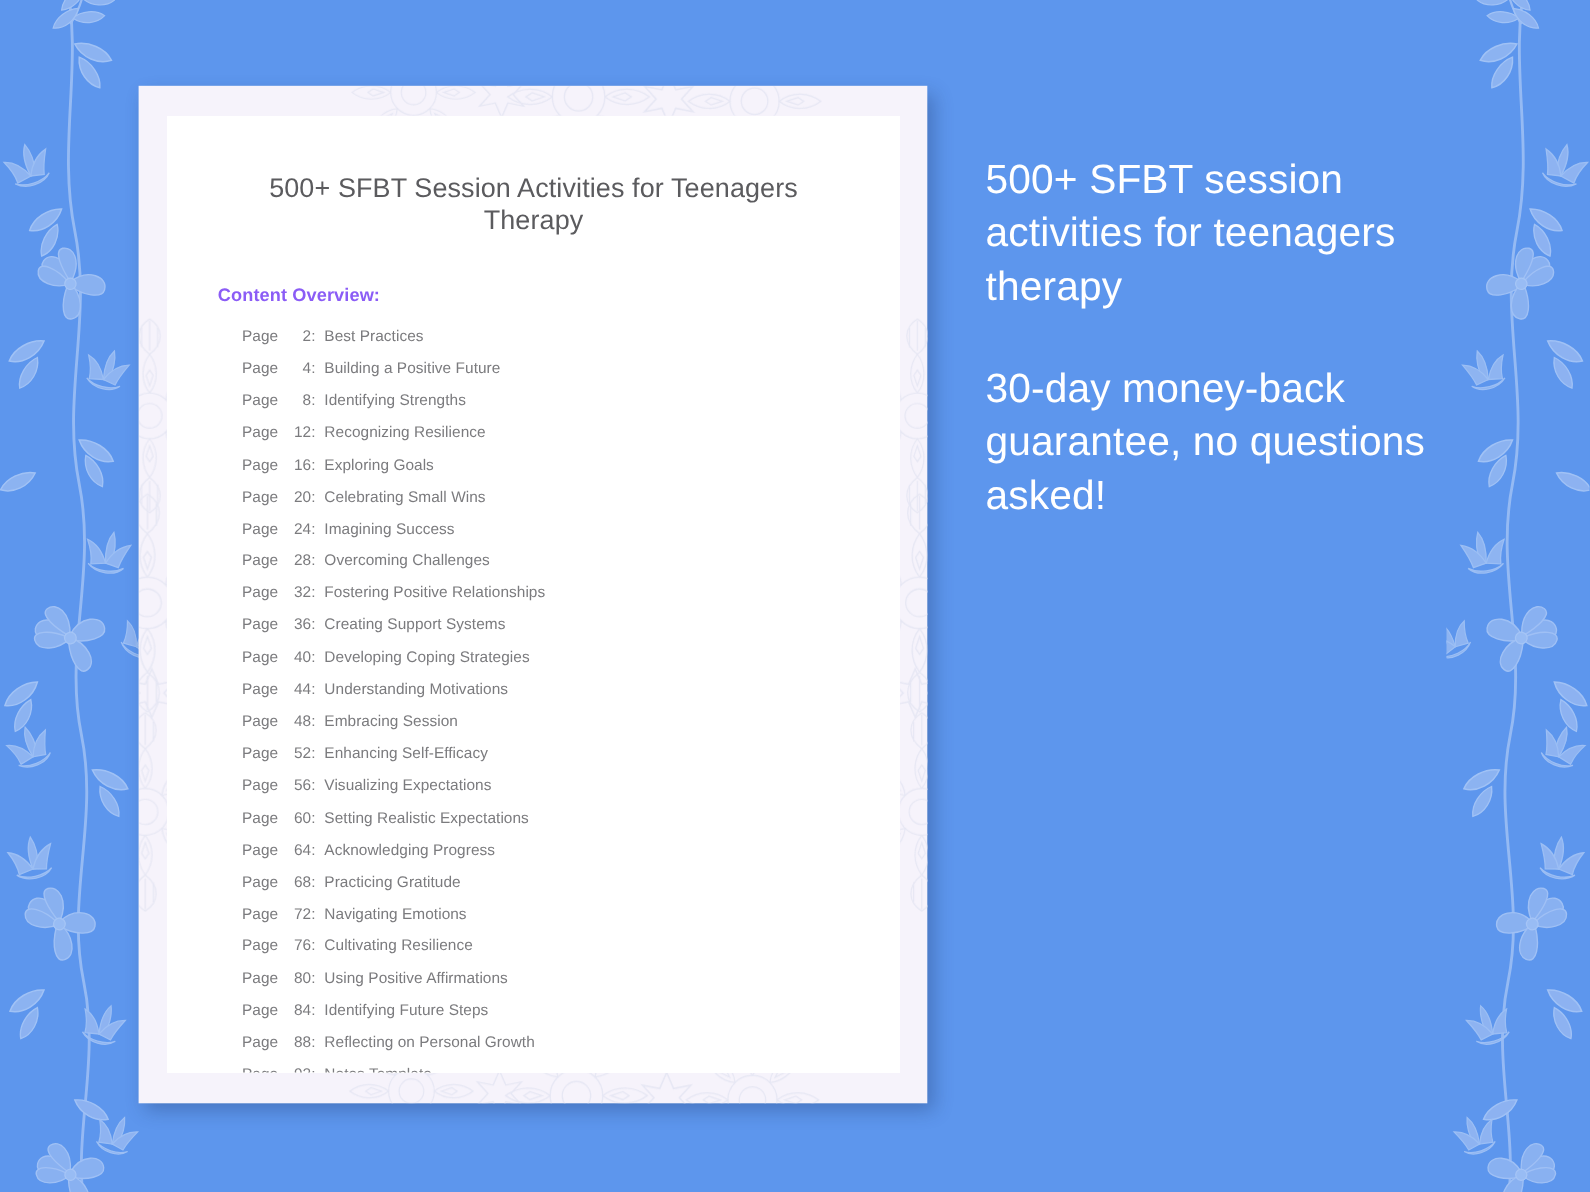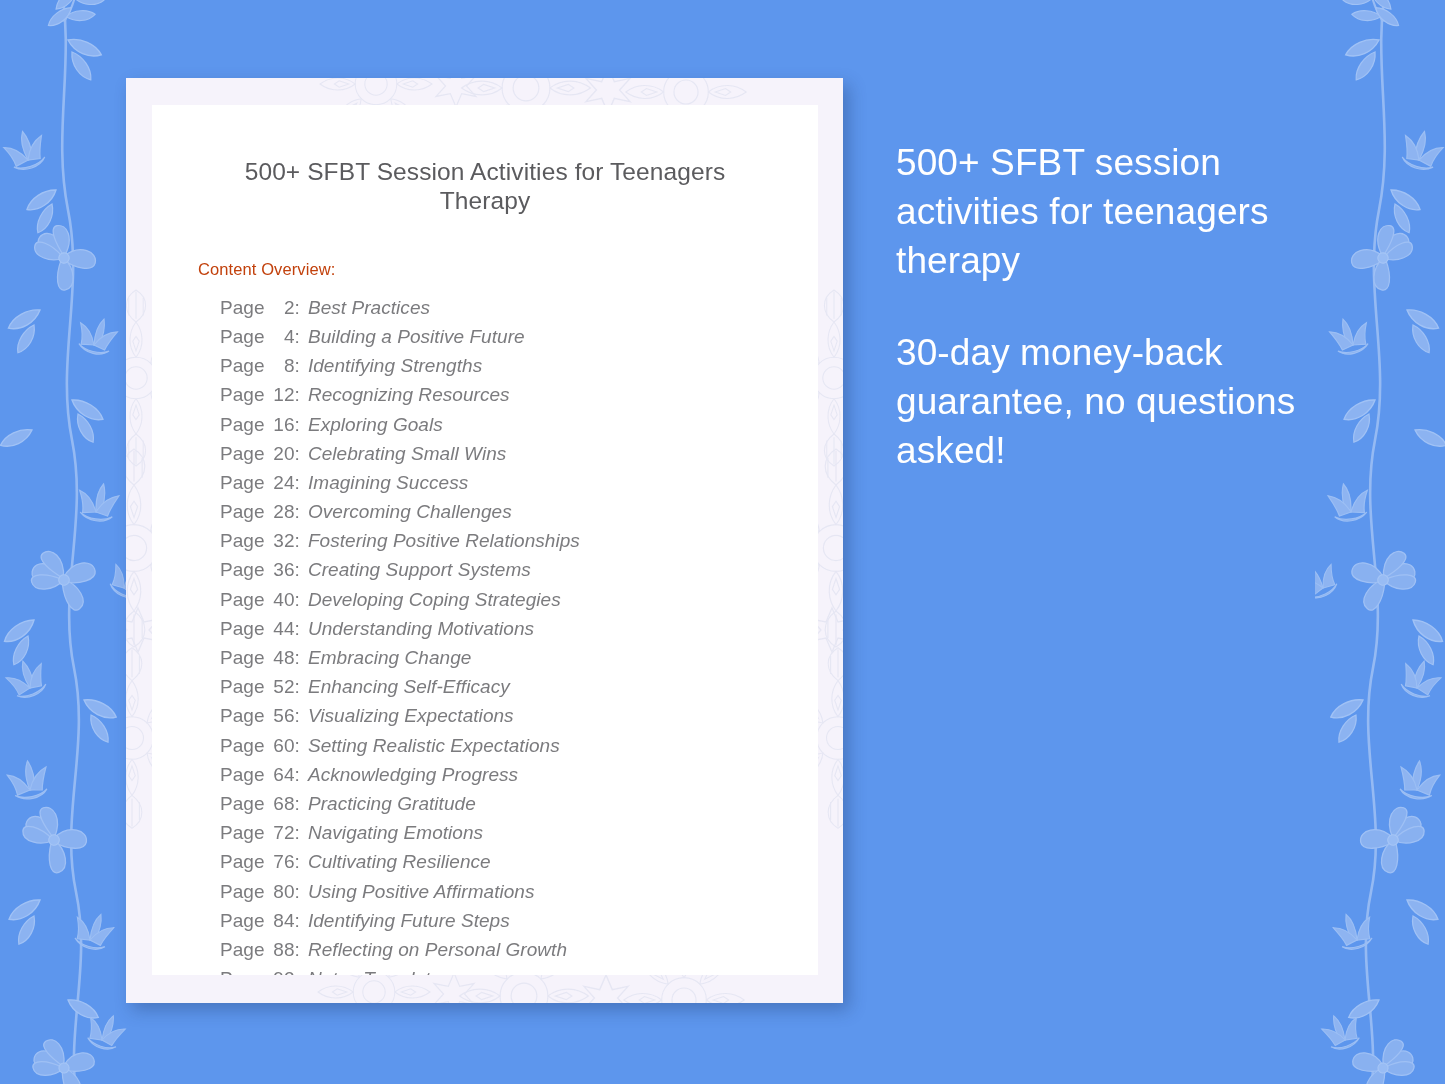--- a/index.html
+++ b/index.html
@@ -62,49 +62,48 @@
     font-size: 24.5px;
     font-weight: 400;
     line-height: 1.2;
     color: #5b5b5e;
     letter-spacing: .1px;
   }
   #content-overview-label {
     margin: 0;
     padding: 44px 0 0 46px;
     font-size: 16.5px;
-    font-weight: 400;
-    color: #c2410c;
+    font-weight: 700;
+    color: #8b5cf6;
     letter-spacing: .1px;
   }
   #toc-list {
     list-style: none;
     margin: 0;
     padding: 18px 0 0 68px;
   }
   .toc-row {
     display: flex;
     align-items: baseline;
     height: 29.2px;
-    font-size: 19px;
+    font-size: 14px;
     color: #7b7b7e;
     letter-spacing: .05px;
   }
   .toc-page-word { flex: 0 0 auto; }
   .toc-page-num {
     flex: 0 0 auto;
     width: 26px;
     text-align: right;
     margin-left: 4px;
   }
   .toc-colon { flex: 0 0 auto; }
   .toc-title {
     flex: 0 0 auto;
     margin-left: 8px;
-    font-style: italic;
   }
 
   
   #marketing-panel {
     position: absolute;
     left: 896px;
     top: 139px;
     width: 452px;
   }
   .marketing-line {
@@ -393,21 +392,21 @@
         <li class="toc-row">
           <span class="toc-page-word">Page</span>
           <span class="toc-page-num">8</span>
           <span class="toc-colon">:</span>
           <span class="toc-title">Identifying Strengths</span>
         </li>
         <li class="toc-row">
           <span class="toc-page-word">Page</span>
           <span class="toc-page-num">12</span>
           <span class="toc-colon">:</span>
-          <span class="toc-title">Recognizing Resources</span>
+          <span class="toc-title">Recognizing Resilience</span>
         </li>
         <li class="toc-row">
           <span class="toc-page-word">Page</span>
           <span class="toc-page-num">16</span>
           <span class="toc-colon">:</span>
           <span class="toc-title">Exploring Goals</span>
         </li>
         <li class="toc-row">
           <span class="toc-page-word">Page</span>
           <span class="toc-page-num">20</span>
@@ -447,21 +446,21 @@
         <li class="toc-row">
           <span class="toc-page-word">Page</span>
           <span class="toc-page-num">44</span>
           <span class="toc-colon">:</span>
           <span class="toc-title">Understanding Motivations</span>
         </li>
         <li class="toc-row">
           <span class="toc-page-word">Page</span>
           <span class="toc-page-num">48</span>
           <span class="toc-colon">:</span>
-          <span class="toc-title">Embracing Change</span>
+          <span class="toc-title">Embracing Session</span>
         </li>
         <li class="toc-row">
           <span class="toc-page-word">Page</span>
           <span class="toc-page-num">52</span>
           <span class="toc-colon">:</span>
           <span class="toc-title">Enhancing Self-Efficacy</span>
         </li>
         <li class="toc-row">
           <span class="toc-page-word">Page</span>
           <span class="toc-page-num">56</span>

